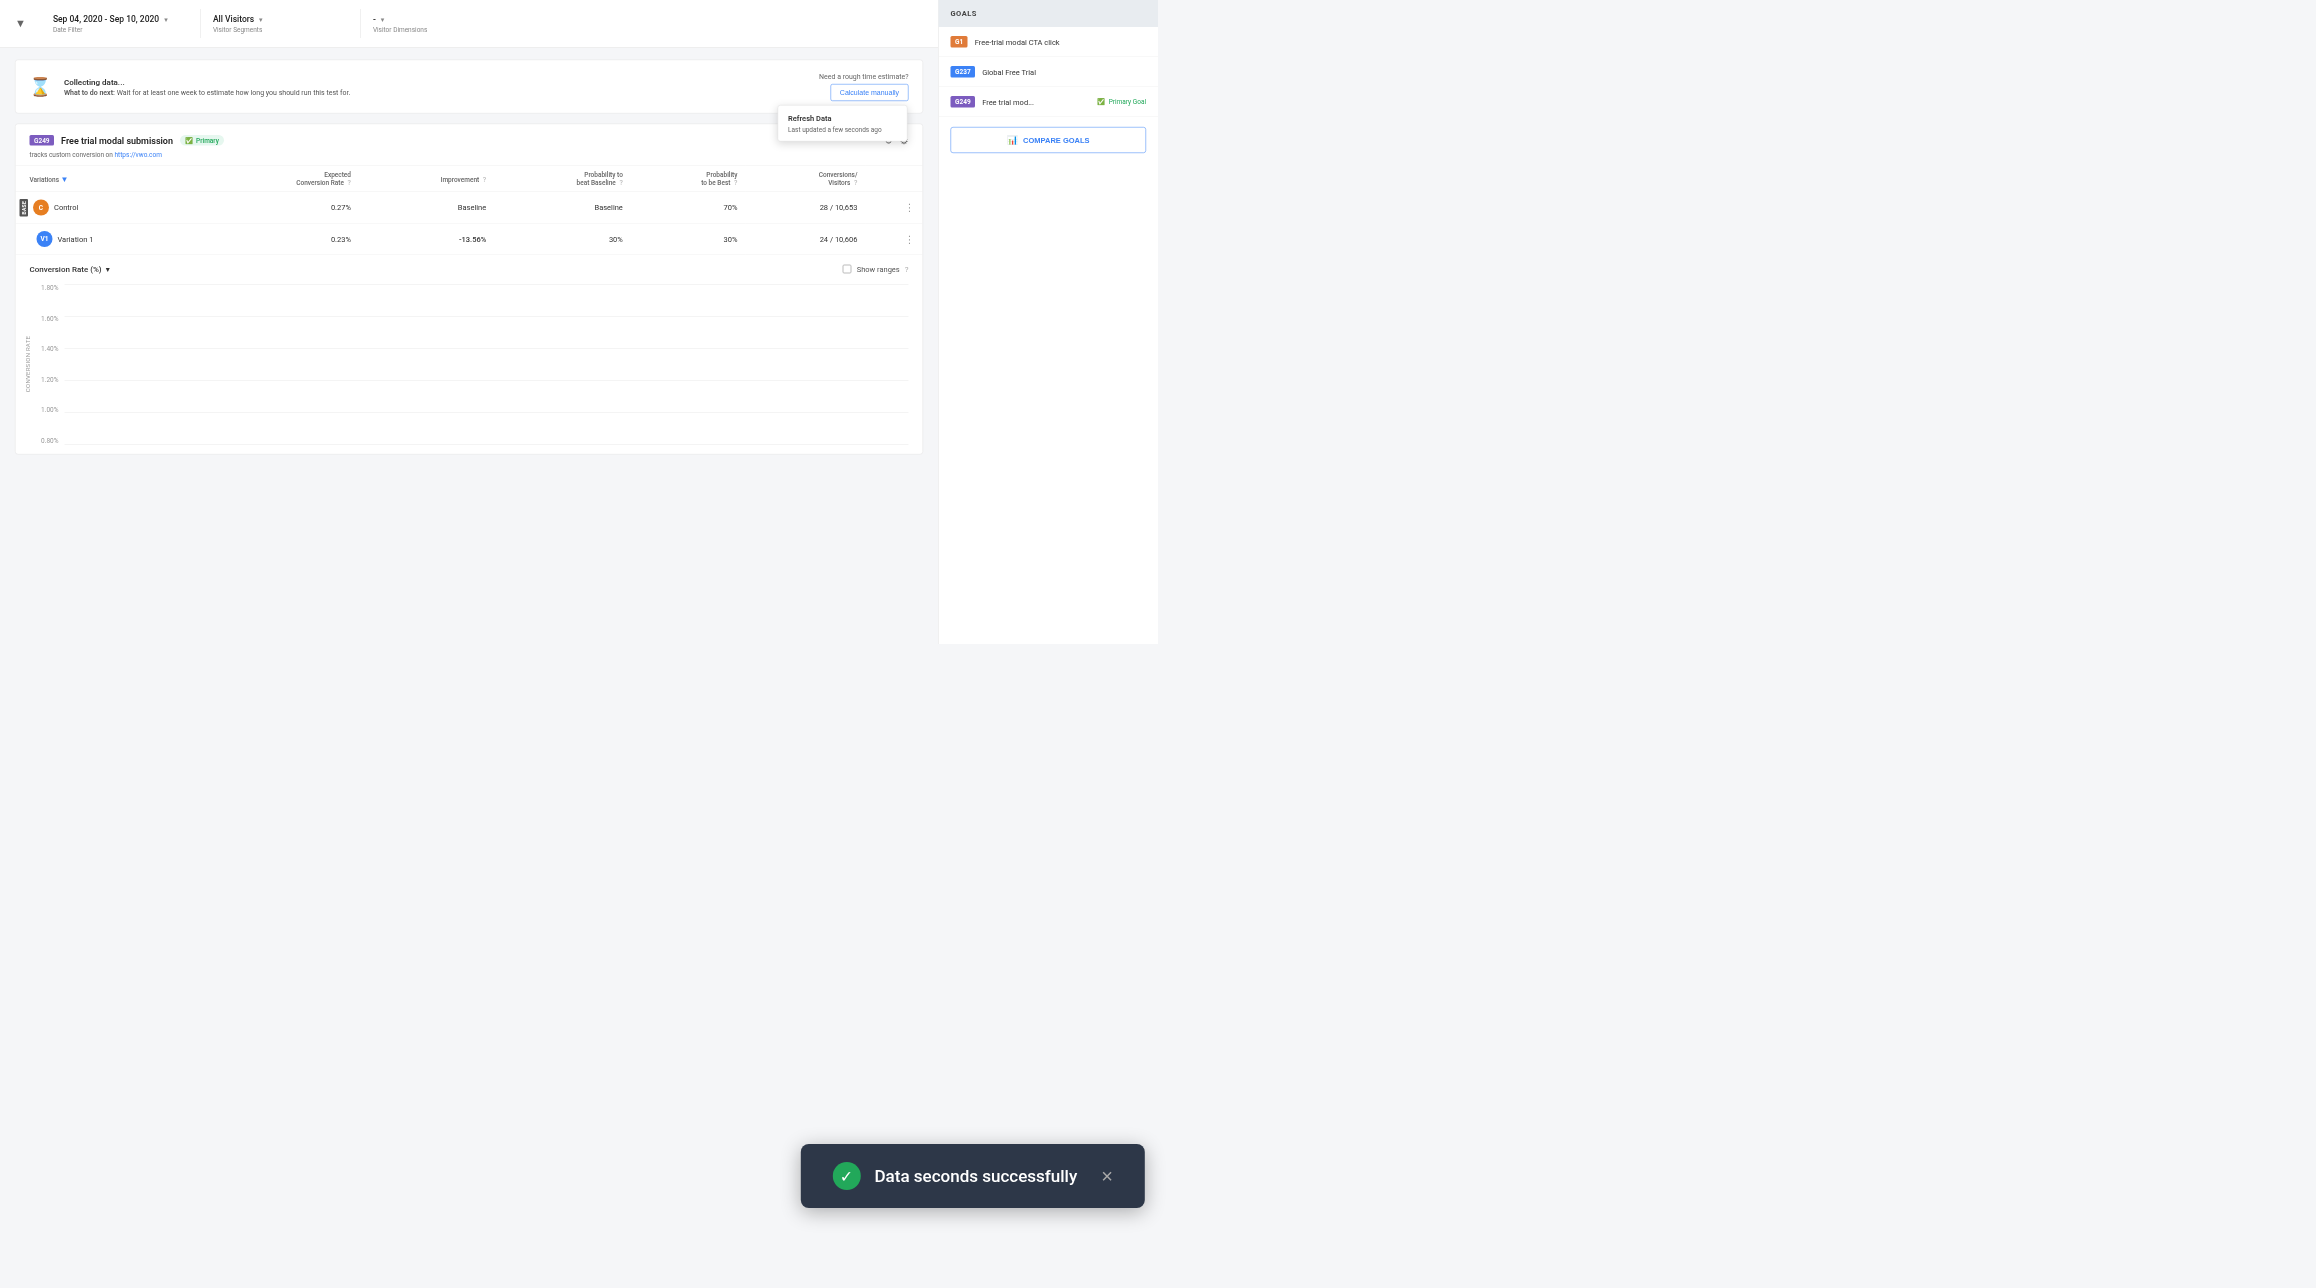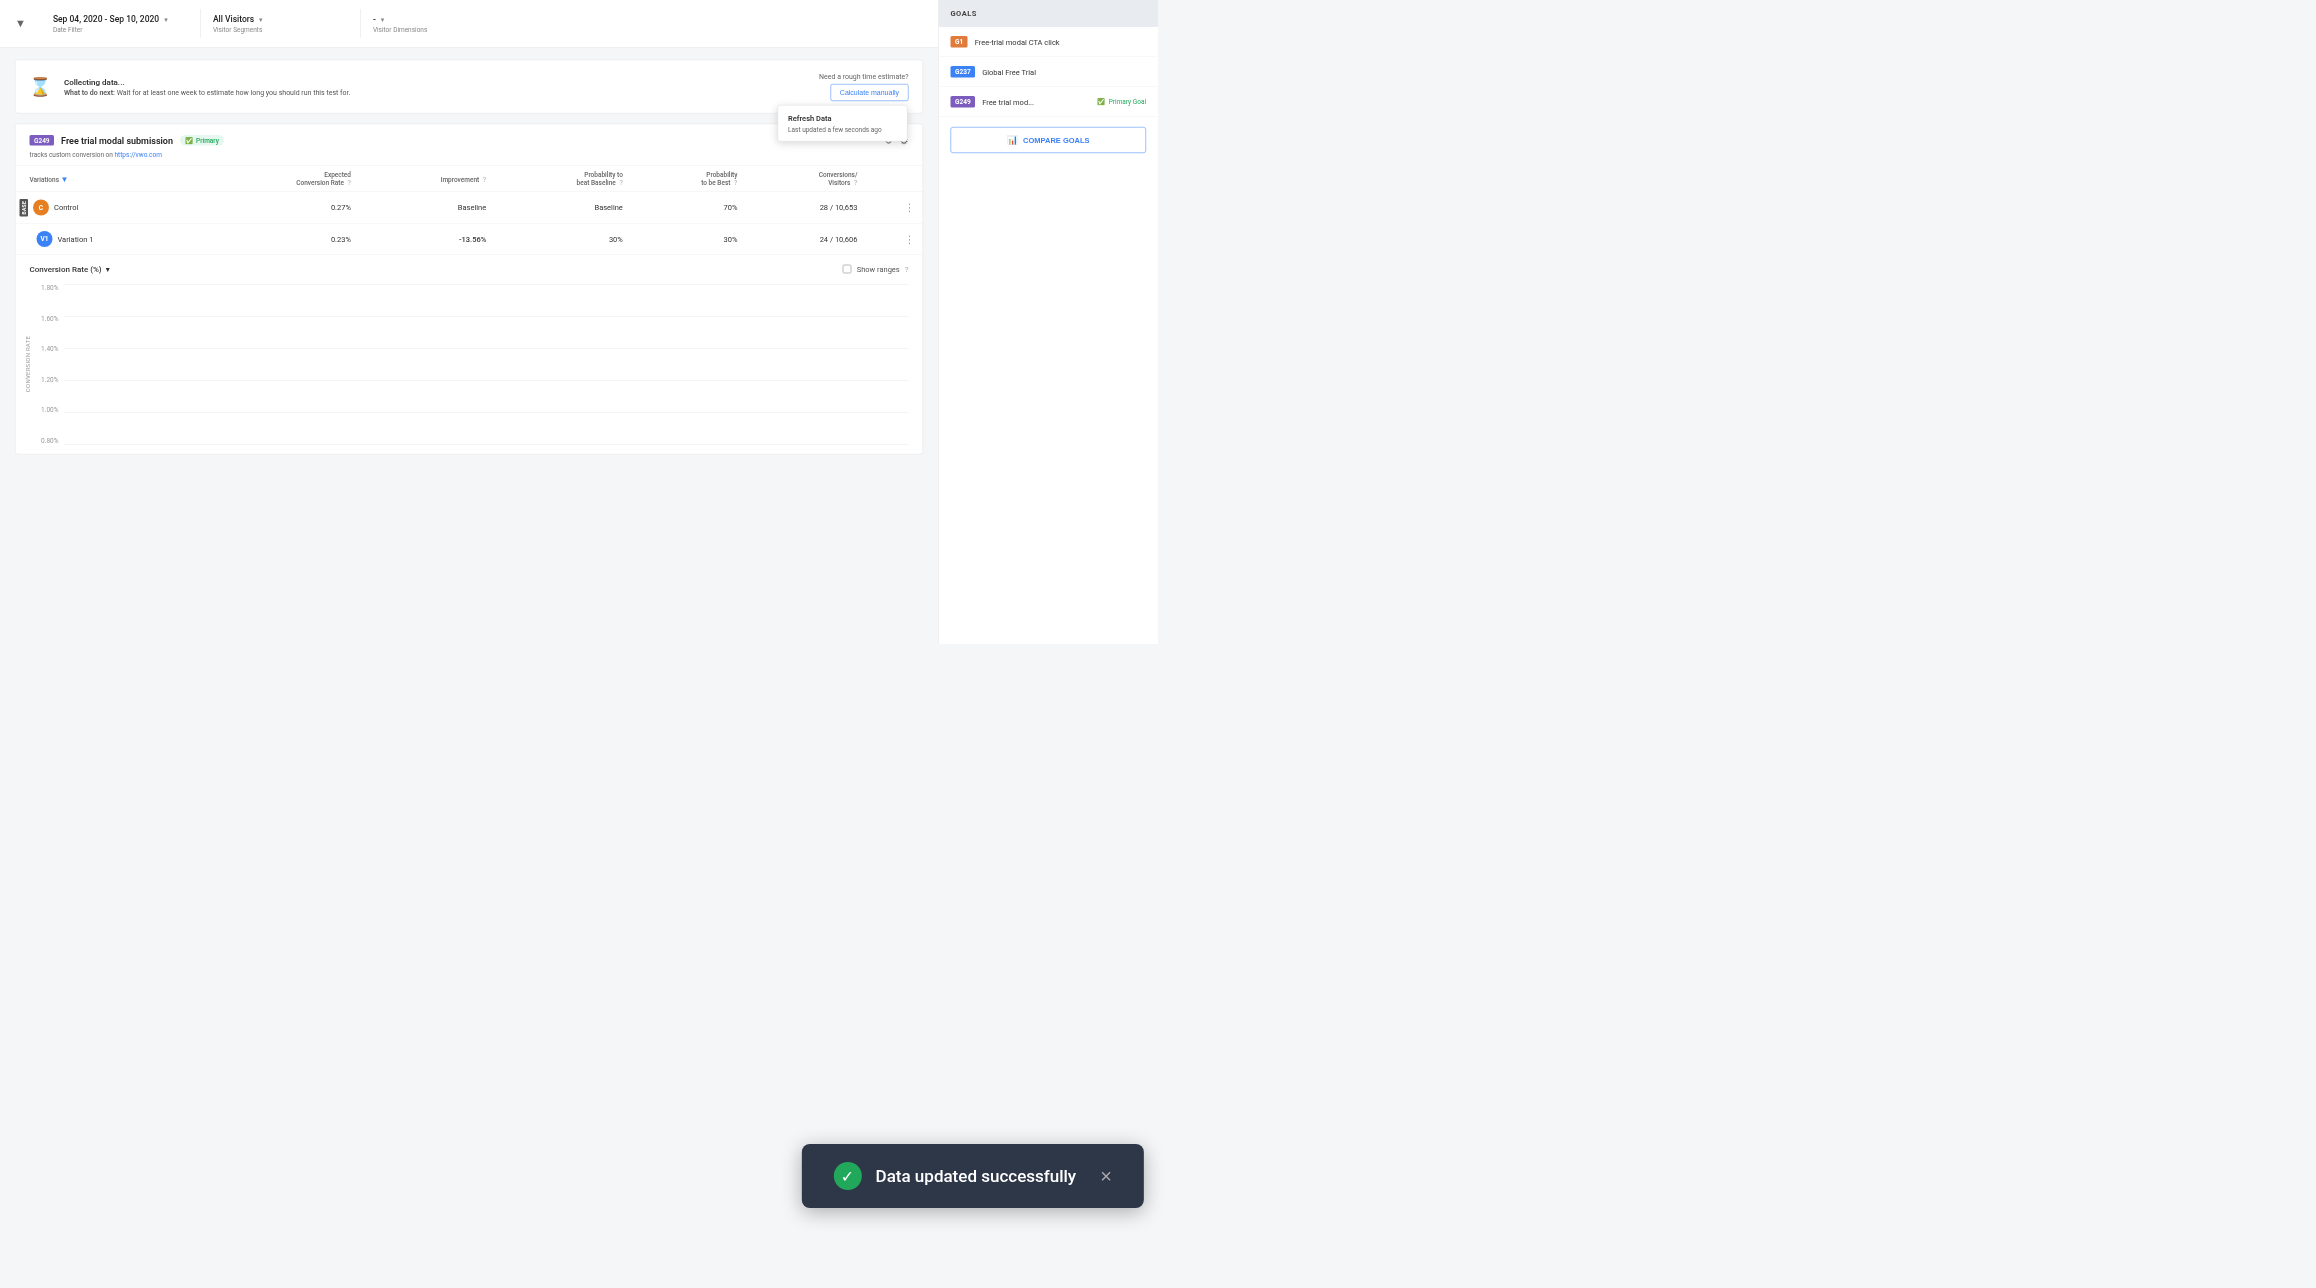--- a/index.html
+++ b/index.html
@@ -635,15 +635,15 @@
 
     <button class="compare-goals-btn">
       <span style="font-size:18px;">📊</span>
       <span>COMPARE GOALS</span>
     </button>
   </div>
 </div>
 
 <div class="toast" style="left: 42%; transform: translateX(-50%);">
   <div class="toast-icon">✓</div>
-  <span>Data updated successfully</span>
+  <span>Data seconds successfully</span>
   <button class="toast-close">×</button>
 </div>
 
 </body></html>

